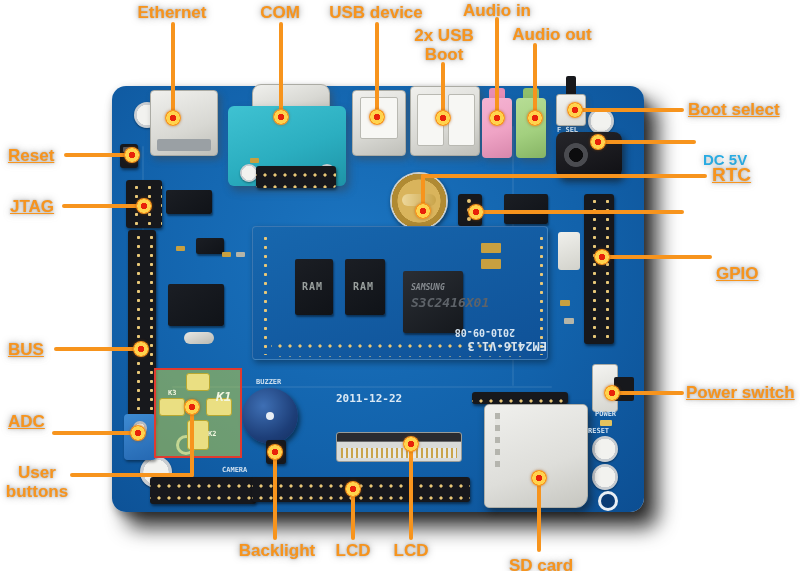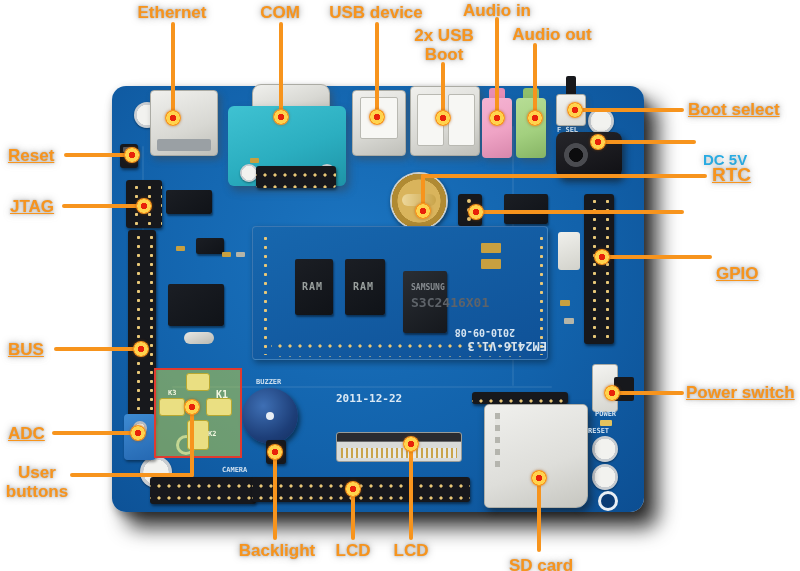--- a/index.html
+++ b/index.html
@@ -130,21 +130,21 @@
   <div style="position:absolute;left:252px;top:226px;width:294px;height:132px;background:linear-gradient(160deg,#1767AE,#0F5197);border:1px solid rgba(255,255,255,.18);border-radius:4px;box-shadow:2px 3px 6px rgba(0,0,0,.35);">
     <div class="pins2v" style="position:absolute;left:2px;top:4px;width:14px;height:124px;"></div>
     <div class="pins2v" style="position:absolute;right:2px;top:4px;width:14px;height:124px;"></div>
     <div class="pins2h" style="position:absolute;left:18px;bottom:2px;width:258px;height:20px;"></div>
     <div class="chip" style="left:42px;top:32px;width:38px;height:56px;">
       <div class="silk" style="left:7px;top:22px;font-size:10px;color:#9AA09E;letter-spacing:1px;">RAM</div>
     </div>
     <div class="chip" style="left:92px;top:32px;width:40px;height:56px;">
       <div class="silk" style="left:8px;top:22px;font-size:10px;color:#9AA09E;letter-spacing:1px;">RAM</div>
     </div>
-    <div class="chip" style="left:150px;top:44px;width:44px;height:62px;background:linear-gradient(145deg,#2A2E34,#15181D);">
+    <div class="chip" style="left:150px;top:44px;width:60px;height:62px;background:linear-gradient(145deg,#2A2E34,#15181D);font-style:italic;">
       <div class="silk" style="left:8px;top:12px;font-size:8px;color:#868B90;">SAMSUNG</div>
       <div class="silk" style="left:8px;top:24px;font-size:13px;color:#5E6369;">S3C2416X01</div>
     </div>
     <div class="cap" style="left:228px;top:16px;width:20px;height:10px;background:#C8A040;"></div>
     <div class="cap" style="left:228px;top:32px;width:20px;height:10px;background:#C8A040;"></div>
     <div class="silk rot180" style="left:200px;top:112px;width:94px;font-size:12px;color:#D6E4F0;">EM2416-V1.3</div>
     <div class="silk rot180" style="left:184px;top:100px;width:78px;font-size:10px;color:#D6E4F0;">2010-09-08</div>
   </div>
 
   <div class="silk" style="left:336px;top:392px;font-size:11px;color:#DCE9F4;">2011-12-22</div>
@@ -153,21 +153,21 @@
   <div style="position:absolute;left:242px;top:388px;width:56px;height:56px;border-radius:50%;background:radial-gradient(circle at 38% 32%,#3E6FB4 0%,#1D3E78 62%,#142C5C 100%);box-shadow:2px 3px 5px rgba(0,0,0,.5);">
     <div style="position:absolute;left:24px;top:24px;width:8px;height:8px;border-radius:50%;background:#E8EEF4;"></div>
   </div>
 
   <div style="position:absolute;left:154px;top:368px;width:84px;height:86px;background:rgba(186,206,70,.55);border:2px solid #E03A2F;">
     <div style="position:absolute;left:30px;top:3px;width:22px;height:16px;background:#EADF82;border:1px solid #B8A830;border-radius:3px;"></div>
     <div style="position:absolute;left:3px;top:28px;width:24px;height:16px;background:#EADF82;border:1px solid #B8A830;border-radius:3px;"></div>
     <div style="position:absolute;left:50px;top:28px;width:24px;height:16px;background:#EADF82;border:1px solid #B8A830;border-radius:3px;"></div>
     <div style="position:absolute;left:31px;top:50px;width:20px;height:28px;background:#EADF82;border:1px solid #B8A830;border-radius:3px;"></div>
     <div class="silk" style="left:12px;top:19px;font-size:7px;color:#F2F6E0;">K3</div>
-    <div class="silk" style="left:60px;top:19px;font-size:10px;color:#F2F6E0;">K1</div>
+    <div class="silk" style="left:60px;top:19px;font-size:13px;color:#F2F6E0;font-style:italic;">K1</div>
     <div class="silk" style="left:52px;top:60px;font-size:7px;color:#F2F6E0;">K2</div>
   </div>
 
   <div class="blackpart" style="left:266px;top:440px;width:20px;height:24px;"></div>
   <div class="silk" style="left:222px;top:466px;font-size:7px;color:#CFE0EF;">CAMERA</div>
   <div class="blackpart pins2h" style="left:150px;top:477px;width:106px;height:27px;"></div>
   <div class="blackpart pins2h" style="left:252px;top:477px;width:218px;height:25px;"></div>
   <div style="position:absolute;left:336px;top:432px;width:124px;height:28px;background:linear-gradient(180deg,#2A2B2F 0 30%,#D9DBD8 31% 100%);border:1px solid #9A9C98;border-radius:3px;">
     <div style="position:absolute;left:4px;bottom:3px;right:4px;height:10px;background:repeating-linear-gradient(90deg,#C9A44A 0 2px,#E8E9E6 2px 5px);"></div>
   </div>
@@ -192,21 +192,21 @@
   <div class="co-label" style="left:402px;top:26px;width:84px;">2x USB Boot</div>
   <div class="co-label" style="left:506px;top:25px;width:92px;">Audio out</div>
   <div class="co-label left" style="left:688px;top:100px;width:110px;">Boot select</div>
   <div class="co-note" style="left:703px;top:151px;">DC 5V</div>
   <div class="co-label left" style="left:712px;top:165px;width:70px;font-size:19px;">RTC</div>
   <div class="co-label left" style="left:716px;top:247px;width:70px;margin-top:17px;">GPIO</div>
   <div class="co-label left" style="left:686px;top:383px;width:120px;">Power switch</div>
   <div class="co-label left" style="left:8px;top:146px;width:60px;">Reset</div>
   <div class="co-label left" style="left:10px;top:197px;width:60px;">JTAG</div>
   <div class="co-label left" style="left:8px;top:340px;width:50px;">BUS</div>
-  <div class="co-label left" style="left:8px;top:424px;width:50px;">ADC</div>
+  <div class="co-label left" style="left:8px;top:412px;width:50px;">ADC</div>
   <div class="co-label" style="left:0px;top:463px;width:74px;">User buttons</div>
   <div class="co-label" style="left:229px;top:541px;width:96px;">Backlight</div>
   <div class="co-label" style="left:329px;top:541px;width:48px;">LCD</div>
   <div class="co-label" style="left:387px;top:541px;width:48px;">LCD</div>
   <div class="co-label" style="left:499px;top:556px;width:84px;">SD card</div>
 
   <div class="vline" style="left:171px;top:22px;height:90px;"></div>
   <div class="vline" style="left:279px;top:22px;height:89px;"></div>
   <div class="vline" style="left:375px;top:22px;height:89px;"></div>
   <div class="vline" style="left:495px;top:17px;height:95px;"></div>

